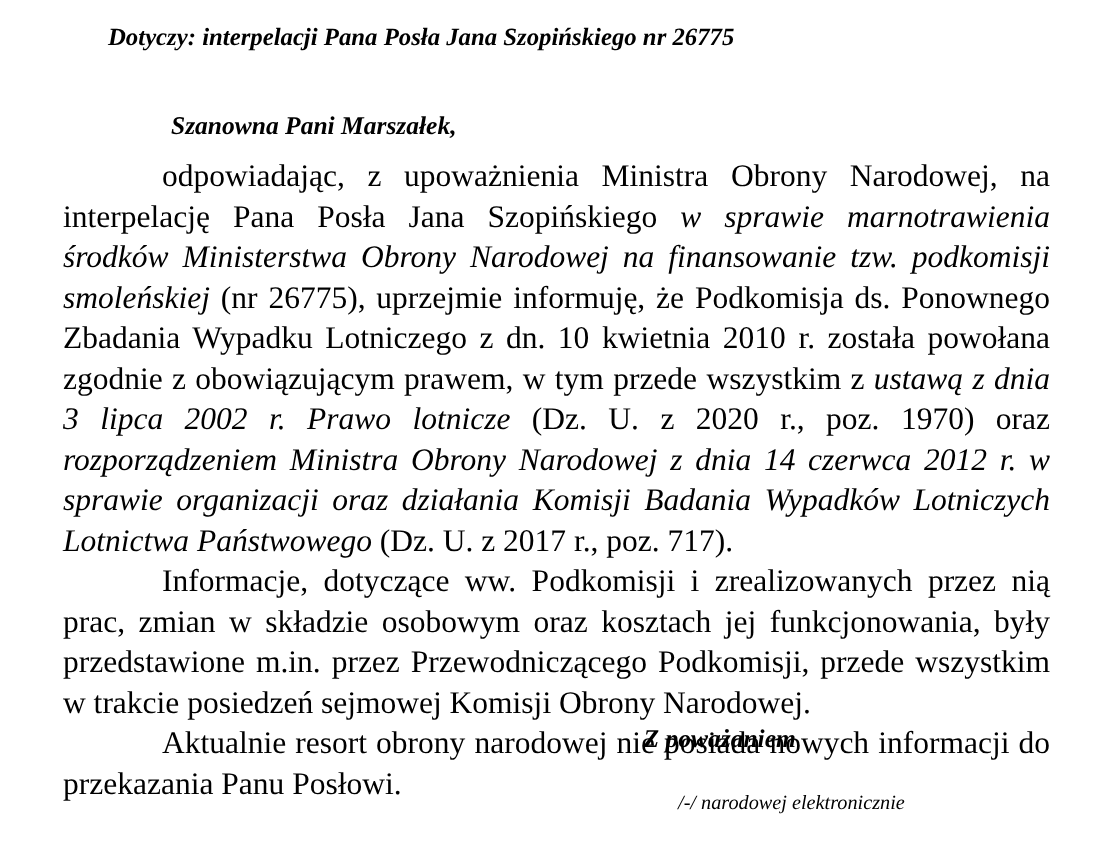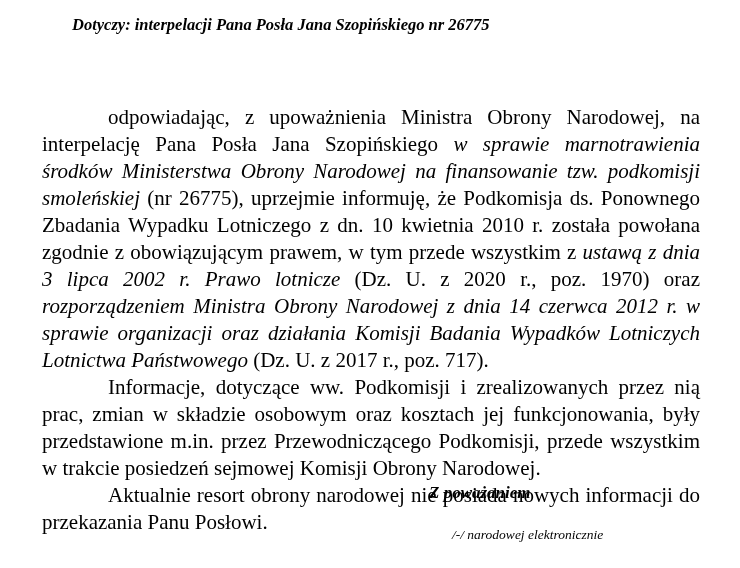--- a/index.html
+++ b/index.html
@@ -68,20 +68,21 @@
     white-space: nowrap;
   }
 </style>
 </head>
 <body>
 
 <div class="page">
 
   <div class="subject">Dotyczy: interpelacji Pana Posła Jana Szopińskiego nr 26775</div>
 
+  <div class="salutation">Szanowna Pani Marszałek,</div>
 
   <div class="letter-body">
 
     <p><span>odpowiadając, z upoważnienia Ministra Obrony Narodowej, na interpelację Pana Posła Jana Szopińskiego </span><span class="it">w sprawie marnotrawienia środków Ministerstwa Obrony Narodowej na finansowanie tzw. podkomisji smoleńskiej</span><span> (nr 26775), uprzejmie informuję, że Podkomisja ds. Ponownego Zbadania Wypadku Lotniczego z dn. 10 kwietnia 2010 r. została powołana zgodnie z obowiązującym prawem, w tym przede wszystkim z </span><span class="it">ustawą z dnia 3 lipca 2002 r. Prawo lotnicze</span><span> (Dz. U. z 2020 r., poz. 1970) oraz </span><span class="it">rozporządzeniem Ministra Obrony Narodowej z dnia 14 czerwca 2012 r. w sprawie organizacji oraz działania Komisji Badania Wypadków Lotniczych Lotnictwa Państwowego</span><span> (Dz. U. z 2017 r., poz. 717).</span></p>
 
     <p><span>Informacje, dotyczące ww. Podkomisji i zrealizowanych przez nią prac, zmian w składzie osobowym oraz kosztach jej funkcjonowania, były przedstawione m.in. przez Przewodniczącego Podkomisji, przede wszystkim w trakcie posiedzeń sejmowej Komisji Obrony Narodowej.</span></p>
 
     <p><span>Aktualnie resort obrony narodowej nie posiada nowych informacji do przekazania Panu Posłowi.</span></p>
 
   </div>

